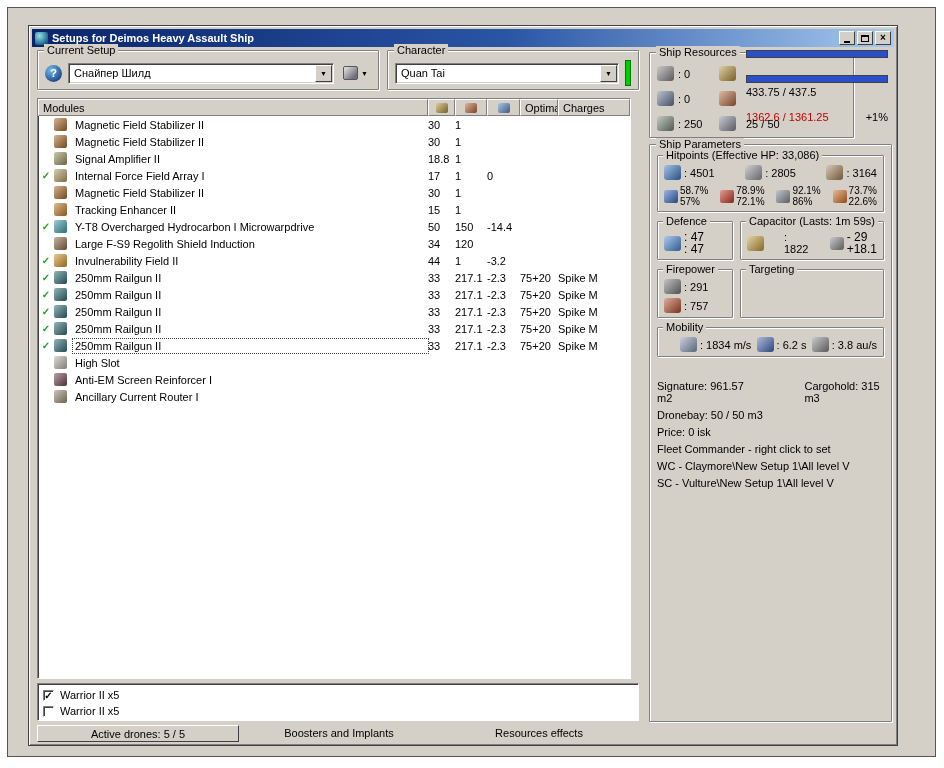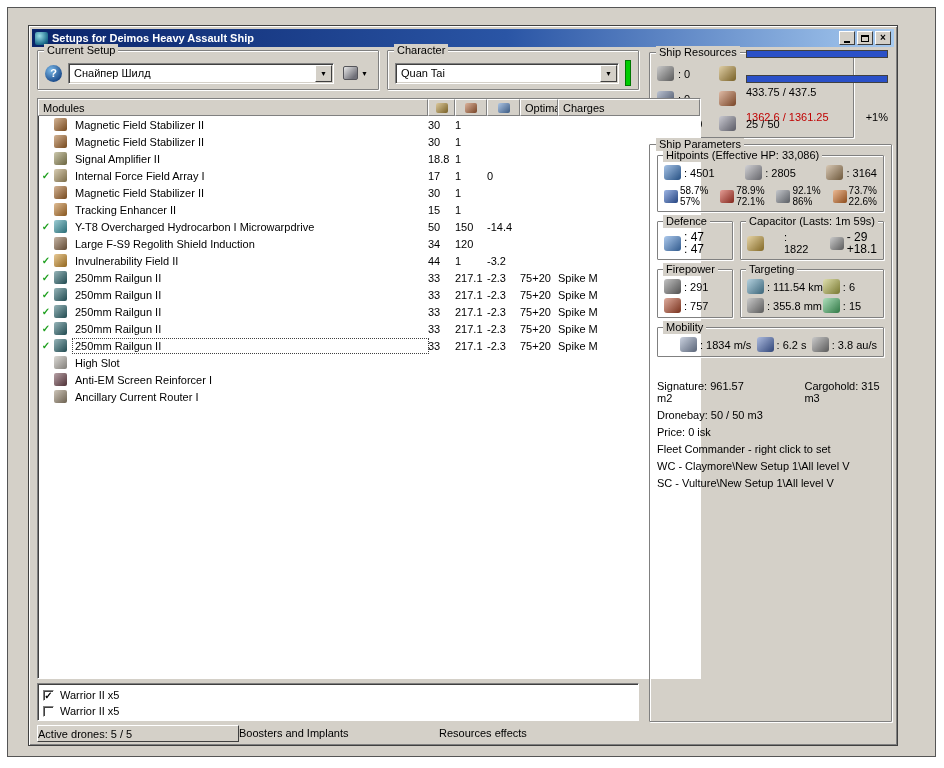--- a/index.html
+++ b/index.html
@@ -64,21 +64,21 @@
   .pic { width:17px; height:15px; border-radius:3px; flex:none;
          background-image:linear-gradient(135deg, rgba(255,255,255,.55), rgba(0,0,0,.35)); }
   .pic.sm { width:14px; height:13px; }
   .barwrap { display:flex; flex-direction:column; width:142px; }
   .bar { height:8px; background:#2a50c8; border:1px solid #404040; margin-bottom:1px; }
   .resval { font-size:11px; line-height:12px; display:flex;margin-top:27px; }
   .resval .over { margin-left:auto; color:#000; }
   .red { color:#c00000; }
 
   
-  .modules { position:absolute; left:8px; top:72px; width:664px; height:581px; background:#fff;
+  .modules { position:absolute; left:8px; top:72px; width:594px; height:581px; background:#fff;
              border:1px solid; border-color:#808080 #ffffff #ffffff #808080;
              box-shadow: inset 1px 1px 0 #404040; overflow:hidden; }
   .mhead { display:grid; grid-template-columns:390px 27px 32px 33px 38px 1fr; height:17px; background:#d4d0c8; }
   .hcell { border:1px solid; border-color:#ffffff #808080 #808080 #ffffff; font-size:11px;
            display:flex; align-items:center; padding:0 4px; overflow:hidden; }
   .hcell.cen { justify-content:center; padding:0; }
   .hicon { width:12px; height:10px; border-radius:2px;
            background-image:linear-gradient(135deg, rgba(255,255,255,.5), rgba(0,0,0,.35)); }
   .c-cpu2 { background-color:#b8933a; } .c-pg2 { background-color:#b8683a; } .c-cap2 { background-color:#5a8ac8; }
 
@@ -94,21 +94,21 @@
   
   .drones { position:absolute; left:8px; top:657px; width:602px; height:38px; background:#fff;
             border:1px solid; border-color:#808080 #ffffff #ffffff #808080;
             box-shadow: inset 1px 1px 0 #404040; padding:3px 5px; }
   .drow { display:flex; align-items:center; gap:6px; height:16px; font-size:11px; }
   .cb { width:11px; height:11px; background:#fff; border:1px solid;
         border-color:#808080 #ffffff #ffffff #808080; box-shadow: inset 1px 1px 0 #404040;
         font-size:10px; line-height:9px; text-align:center; font-weight:bold; color:#000; flex:none; }
 
   .tabs { position:absolute; left:8px; top:699px; width:602px; height:17px; display:flex; }
-  .tab { flex:1; font-size:11px; padding-top:2px; color:#000; }
+  .tab { flex:1; text-align:center; font-size:11px; padding-top:2px; color:#000; }
   .tab.active { background:#d4d0c8; border:1px solid; border-color:#ffffff #404040 #404040 #ffffff; }
 
   
   .params-inner { position:absolute; left:7px; top:10px; right:7px; bottom:6px; display:flex; flex-direction:column; }
   .sub { position:relative; border:1px solid #808080; box-shadow: inset 1px 1px 0 #ffffff, 1px 1px 0 #ffffff;
          padding:9px 6px 4px; margin-bottom:9px; border-radius:1px; }
   .sub .gb-label { top:-7px; left:5px; }
   .hp-row { display:flex; justify-content:space-between; margin-bottom:5px; }
   .hp-item { display:flex; align-items:center; gap:3px; font-size:11px; white-space:nowrap; }
   .res-row { display:flex; justify-content:space-between; }
@@ -524,38 +524,20 @@
                   <span>: 291</span>
                 </div>
                 <div class="hp-item">
                   <span class="pic c-dps"></span>
                   <span>: 757</span>
                 </div>
               </div>
             </div>
             <div class="sub wide">
               <span class="gb-label">Targeting</span>
-              <div class="tgt-grid">
-                <div class="hp-item">
-                  <span class="pic c-range"></span>
-                  <span>: 111.54 km</span>
-                </div>
-                <div class="hp-item">
-                  <span class="pic c-locks"></span>
-                  <span>: 6</span>
-                </div>
-                <div class="hp-item">
-                  <span class="pic c-scan"></span>
-                  <span>: 355.8 mm</span>
-                </div>
-                <div class="hp-item">
-                  <span class="pic c-sensor"></span>
-                  <span>: 15</span>
-                </div>
-              </div>
             </div>
           </div>
 
           <div class="sub">
             <span class="gb-label">Mobility</span>
             <div class="mob-row">
               <div class="hp-item">
                 <span class="pic c-speed"></span>
                 <span>: 1834 m/s</span>
               </div>

